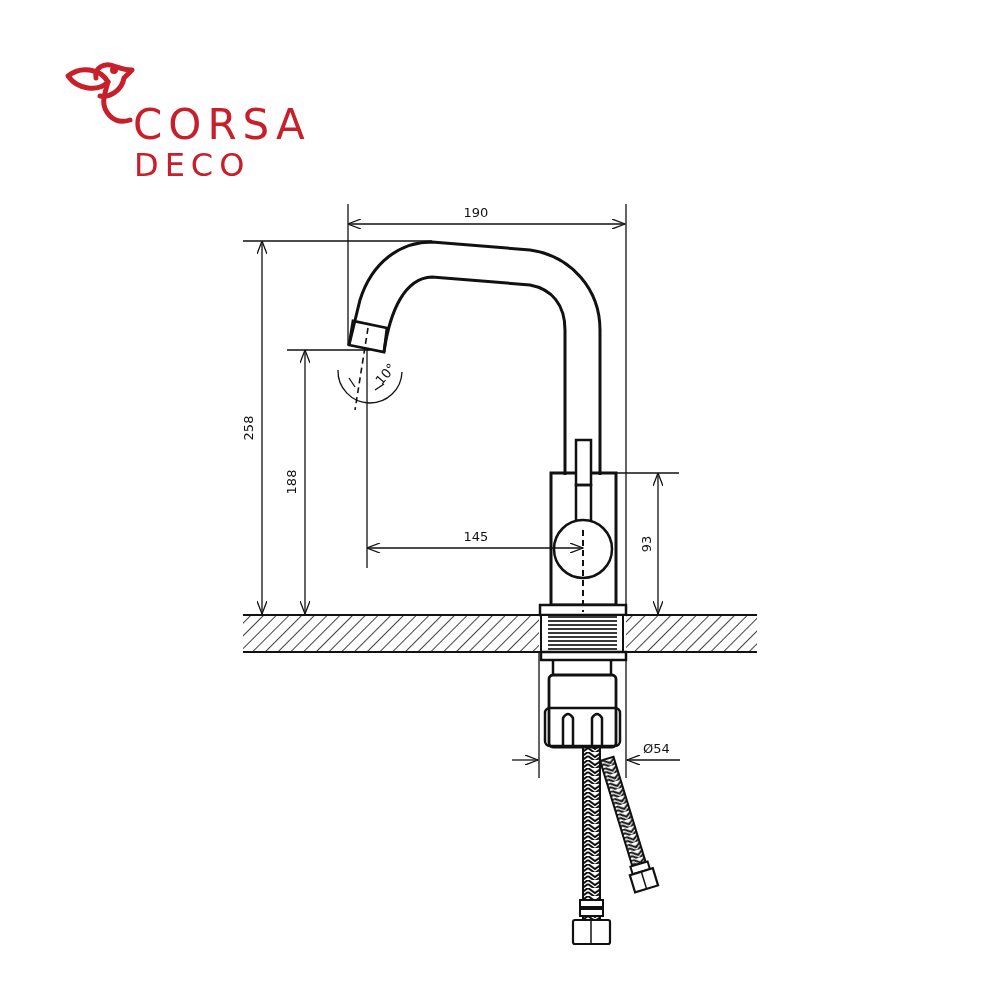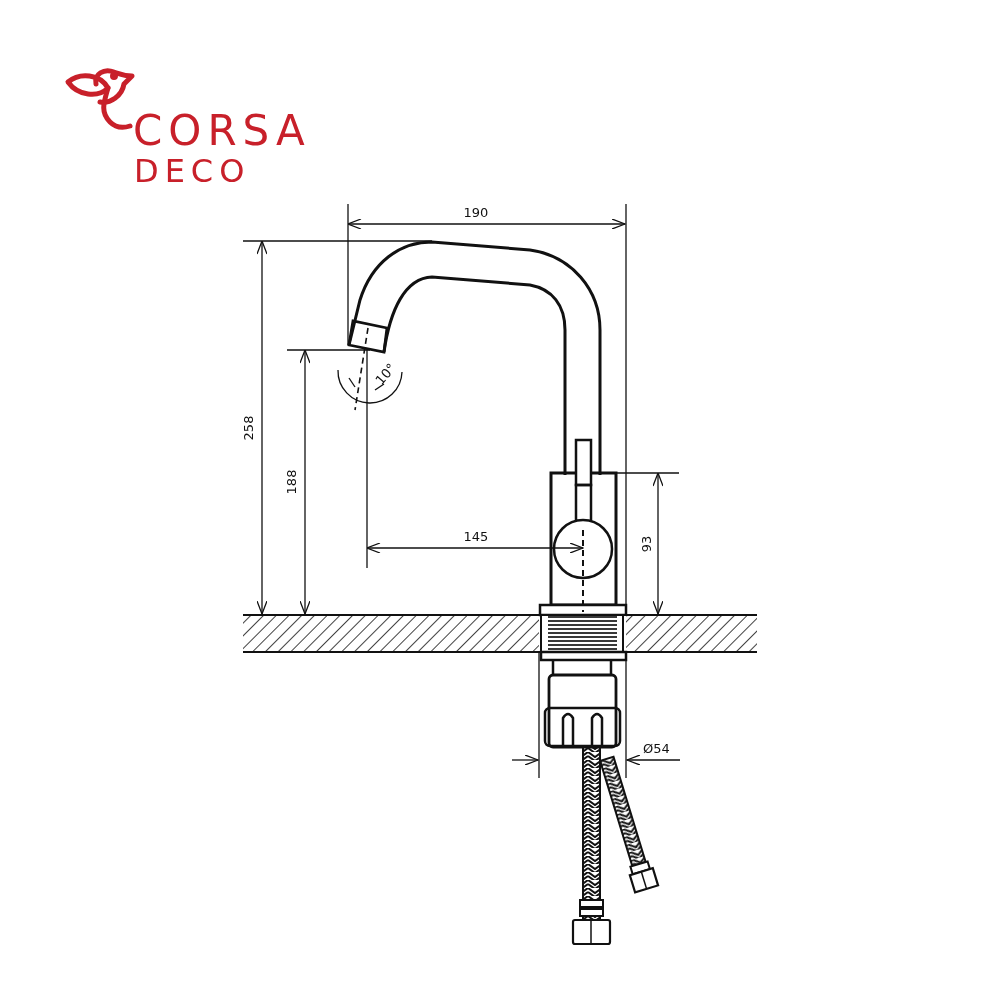--- a/index.html
+++ b/index.html
@@ -1,17 +1,17 @@
 <!DOCTYPE html>
 <html><head>
   <meta charset="utf-8">
   <style>
     html, body { margin: 0; padding: 0; background: #ffffff; }
     body { width: 1000px; height: 1000px; position: relative; overflow: hidden; font-family: "DejaVu Sans", sans-serif; }
-    .logo { position: absolute; left: 60px; top: 62px; width: 300px; height: 135px; }
+    .logo { position: absolute; left: 60px; top: 56px; width: 300px; height: 135px; }
     .logo-text { position: absolute; color: #c8202a; font-family: "DejaVu Sans", sans-serif; font-weight: normal; letter-spacing: 6px; }
     .logo-line1 { left: 73px; top: 44px; font-size: 42px; }
     .logo-line2 { left: 74px; top: 90px; font-size: 32px; }
     svg.drawing { position: absolute; left: 0; top: 0; }
     .dim { font-family: "DejaVu Sans", sans-serif; font-size: 13px; fill: #111; }
   </style>
 </head>
 <body>
 
 <div class="logo">

